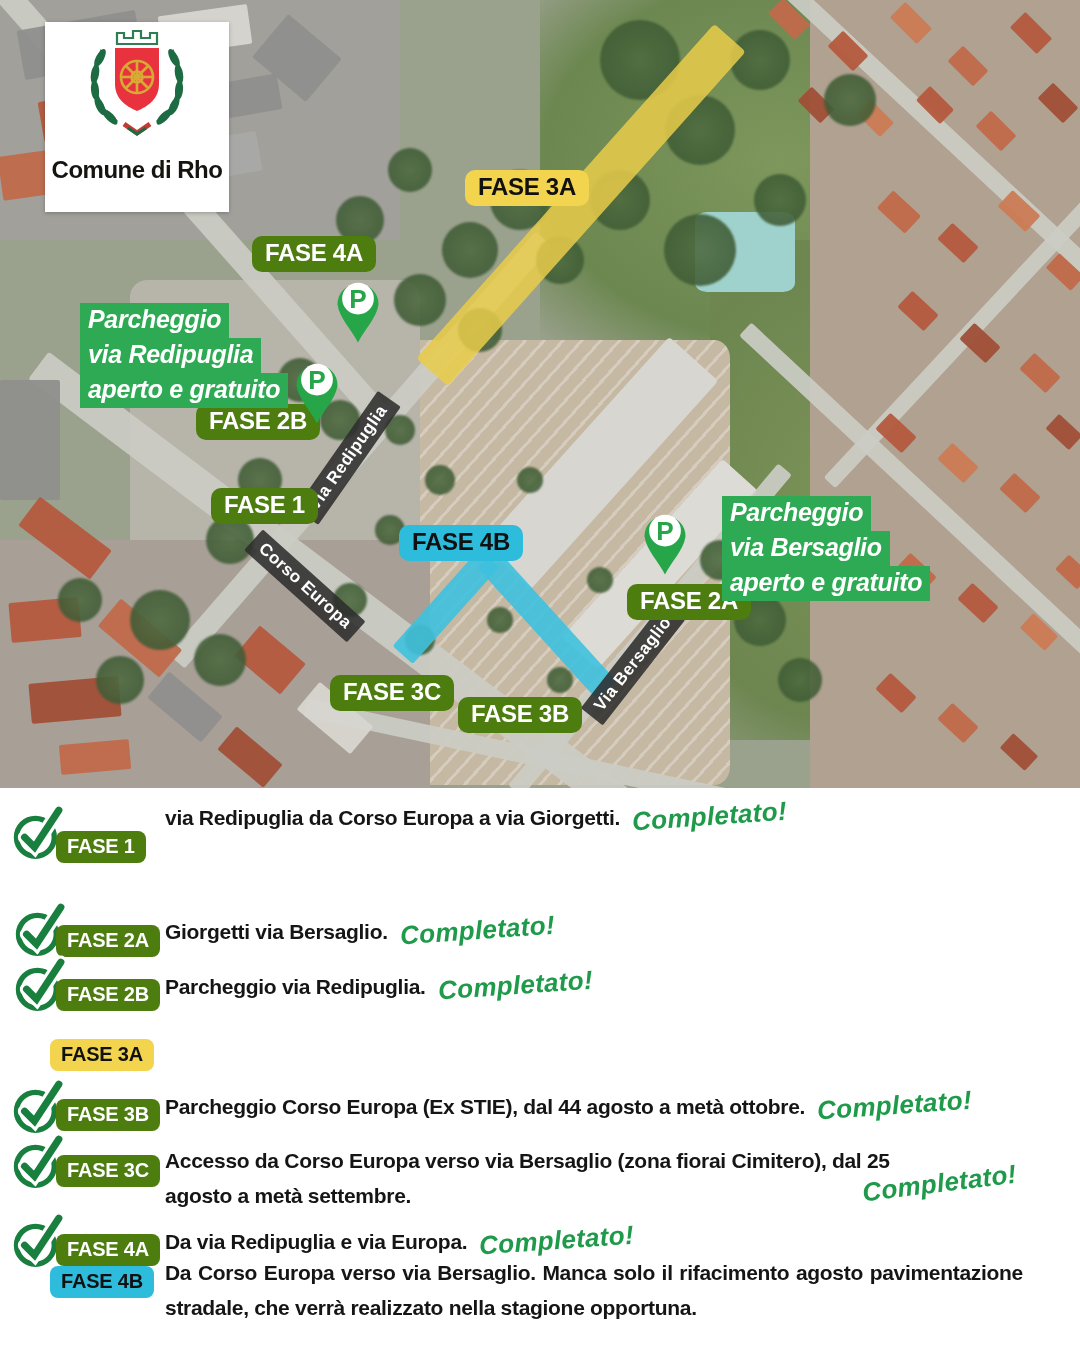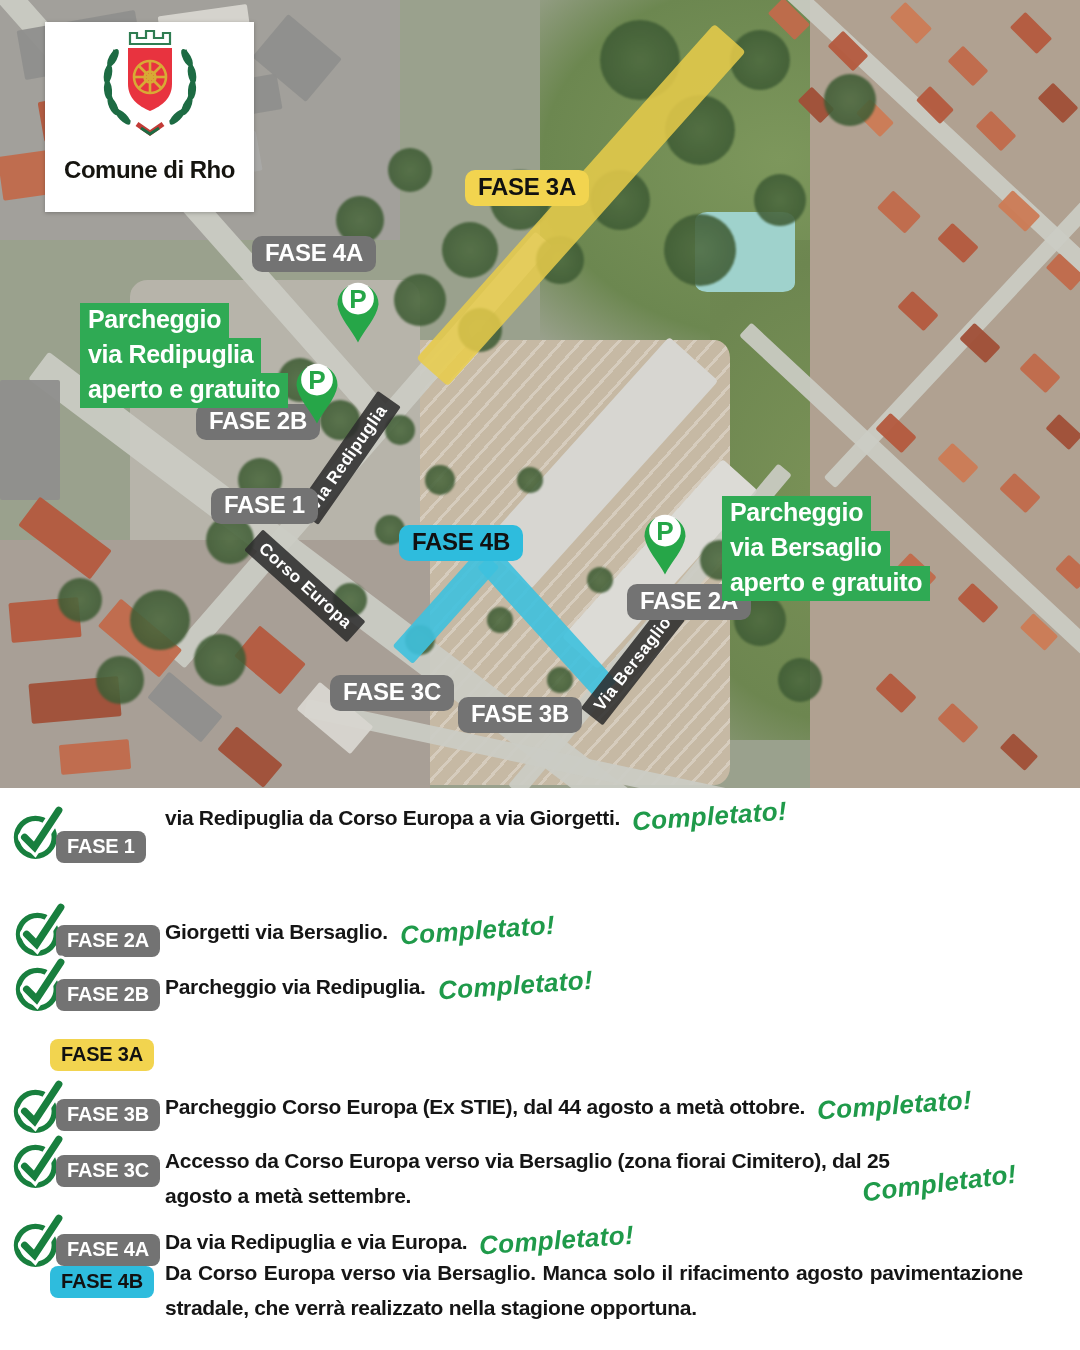--- a/index.html
+++ b/index.html
@@ -17,31 +17,31 @@
   .stripe{position:absolute;z-index:2;}
   .stripe-yellow{background:rgba(233,205,74,.85);border-radius:4px;}
   .stripe-blue{background:rgba(62,193,222,.9);border-radius:3px;}
 
   .roadlabel{position:absolute;z-index:3;background:rgba(45,45,45,.87);color:#fff;
              font-weight:700;font-size:17px;letter-spacing:.5px;padding:4px 10px;
              white-space:nowrap;transform-origin:center;border-radius:2px;}
 
   .map-badge{position:absolute;z-index:4;font-weight:700;font-size:24px;letter-spacing:-.3px;
              padding:3px 13px 5px;border-radius:10px;white-space:nowrap;}
-  .bg-green{background:#737373;color:#ffffff;}
+  .bg-green{background:#4d7c0f;color:#ffffff;}
   .bg-yellow{background:#f2d44f;color:#111111;}
   .bg-cyan{background:#2ebcdd;color:#111111;}
 
-  .callout{position:absolute;z-index:4;}
+  .callout{position:absolute;z-index:4;font-style:italic;}
   .callout-line{display:table;background:#2faa54;color:#ffffff;font-weight:700;
                 font-size:25px;letter-spacing:-.3px;padding:2px 8px 4px;white-space:nowrap;}
 
   .pin{position:absolute;z-index:5;}
 
-  .logo-card{position:absolute;left:45px;top:22px;width:209px;height:190px;background:#ffffff;
+  .logo-card{position:absolute;left:45px;top:22px;width:184px;height:190px;background:#ffffff;
              z-index:6;box-shadow:0 1px 4px rgba(0,0,0,.25);text-align:center;}
   .logo-title{font-weight:700;font-size:24px;color:#15140f;letter-spacing:-.5px;margin-top:2px;}
 
   
   .legend{position:absolute;left:0;top:788px;width:1080px;height:562px;background:#ffffff;}
   .check{position:absolute;}
   .lg-badge{position:absolute;font-weight:700;font-size:20px;letter-spacing:-.2px;
             padding:4px 11px 5px;border-radius:8px;white-space:nowrap;}
   .lg-text{position:absolute;color:#151515;font-weight:700;font-size:21px;letter-spacing:-.3px;
            line-height:35px;}

